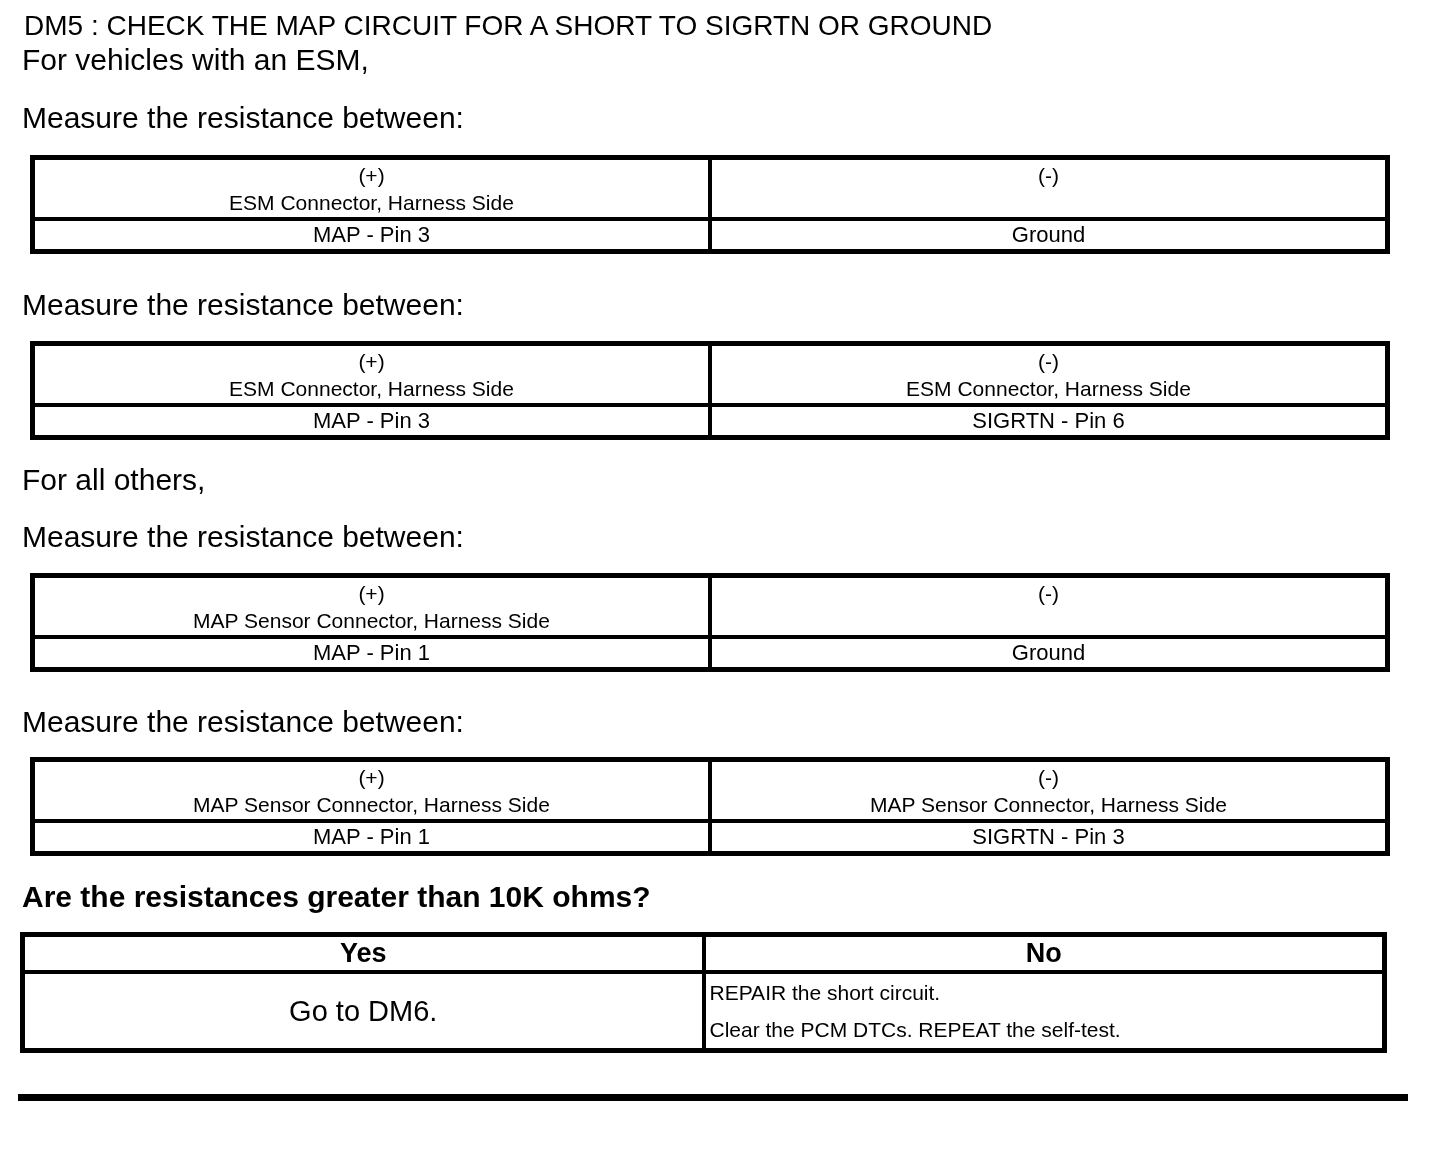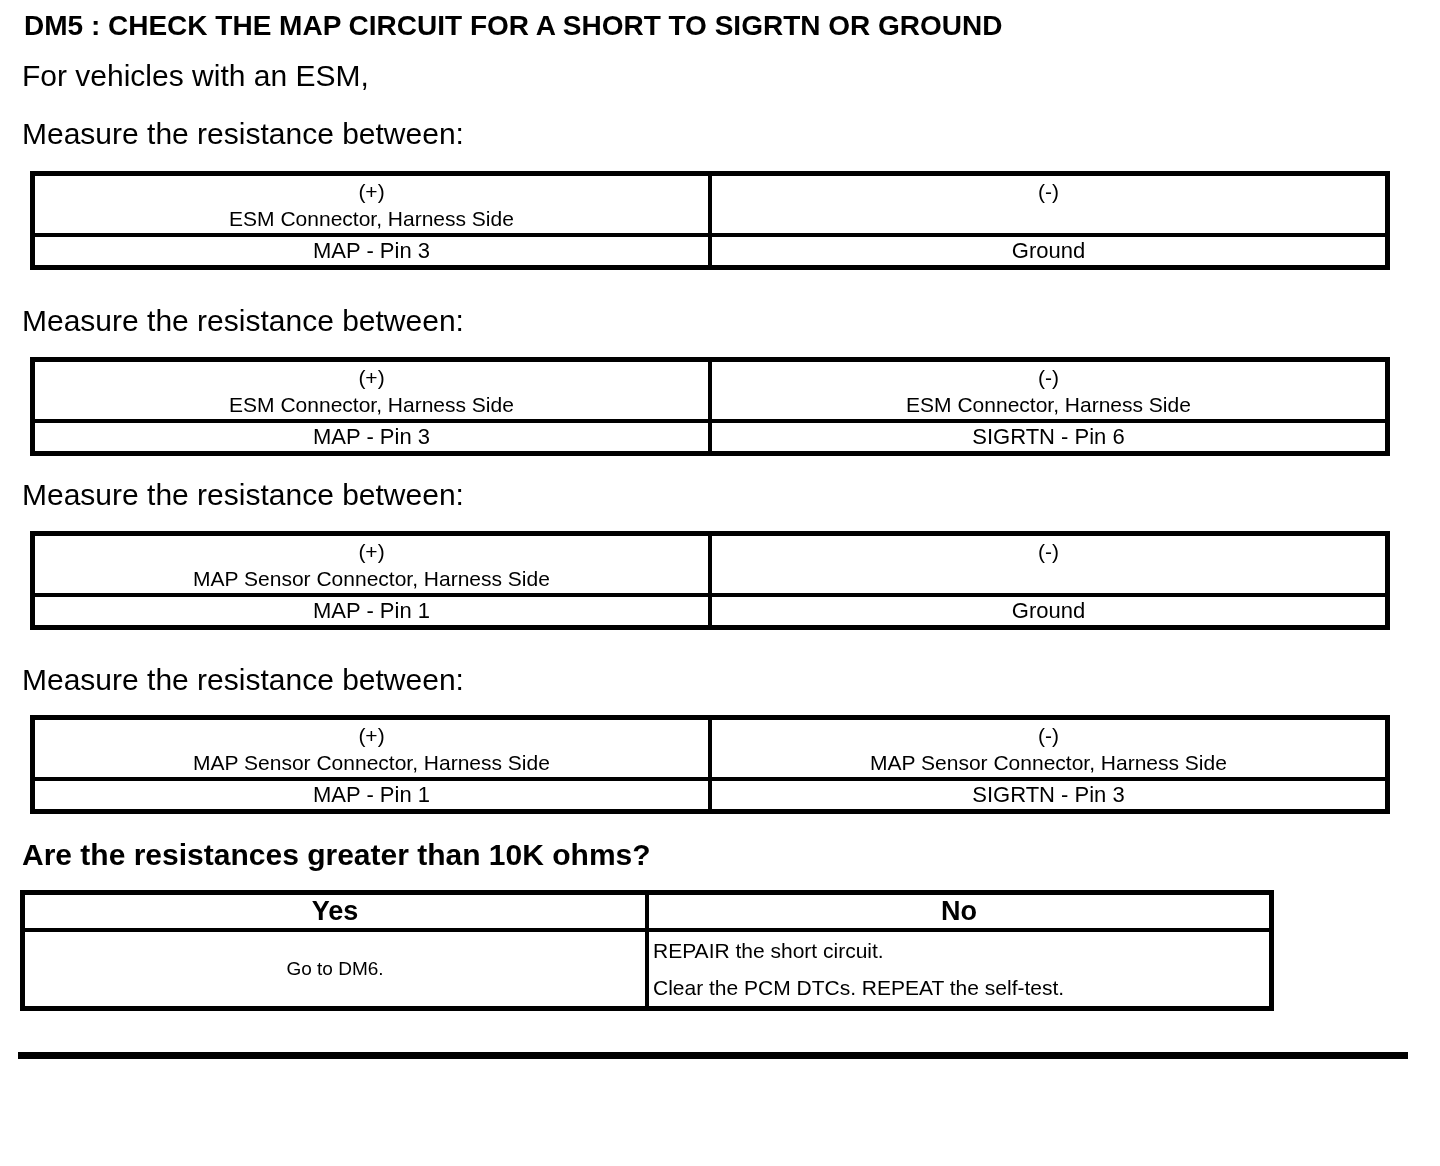--- a/index.html
+++ b/index.html
@@ -9,30 +9,30 @@
     width: 1440px;
     height: 1166px;
     background: #ffffff;
     color: #000000;
     font-family: "Liberation Sans", sans-serif;
     padding: 6px 0 0 22px;
     overflow: hidden;
   }
   .title {
     font-size: 28px;
-    font-weight: bold;
+    font-weight: normal;
     line-height: 1.15;
     margin: 4px 0 0 2px;
   }
   .body-text {
     font-size: 30px;
     line-height: 1.2;
     margin: 0;
   }
-  .cond1 { margin-top: 16px; }
+  .cond1 { }
   .m1 { margin-top: 22px; }
   .m2 { margin-top: 33px; }
   .cond2 { margin-top: 22px; }
   .m3 { margin-top: 21px; }
   .m4 { margin-top: 32px; }
   table { border-collapse: collapse; table-layout: fixed; }
   .mtable {
     width: 1360px;
     margin-left: 8px;
     border: 5px solid #000;
@@ -58,34 +58,34 @@
     vertical-align: middle;
     font-size: 22px;
   }
   .question {
     font-size: 30px;
     font-weight: bold;
     line-height: 1.2;
     margin: 23px 0 17px 0;
   }
   .dtable {
-    width: 1254px;
+    width: 1367px;
     margin-left: -2px;
     border: 5px solid #000;
   }
   .dtable td { border: 4px solid #000; overflow: hidden; }
   .dhead {
     font-size: 27px;
     font-weight: bold;
     text-align: center;
     vertical-align: middle;
     height: 30px;
   }
   .dyes {
-    font-size: 19px;
+    font-size: 29px;
     text-align: center;
     vertical-align: middle;
     height: 76px;
   }
   .dno {
     font-size: 21px;
     text-align: left;
     vertical-align: middle;
     line-height: 37px;
     padding: 0 0 0 4px;
@@ -142,20 +142,21 @@
           <div>ESM Connector, Harness Side</div>
         </td>
       </tr>
       <tr>
         <td class="dcell">MAP - Pin 3</td>
         <td class="dcell">SIGRTN - Pin 6</td>
       </tr>
     </tbody>
   </table>
 
+  <p class="body-text cond2">For all others,</p>
 
   <p class="body-text m3">Measure the resistance between:</p>
 
   <table class="mtable t3">
     <tbody>
       <tr>
         <td class="hcell">
           <div>(+)</div>
           <div>MAP Sensor Connector, Harness Side</div>
         </td>

